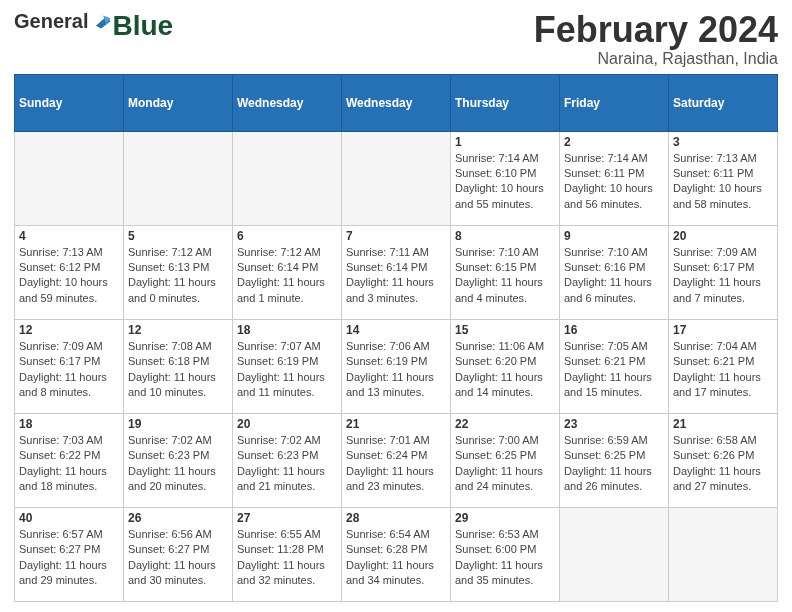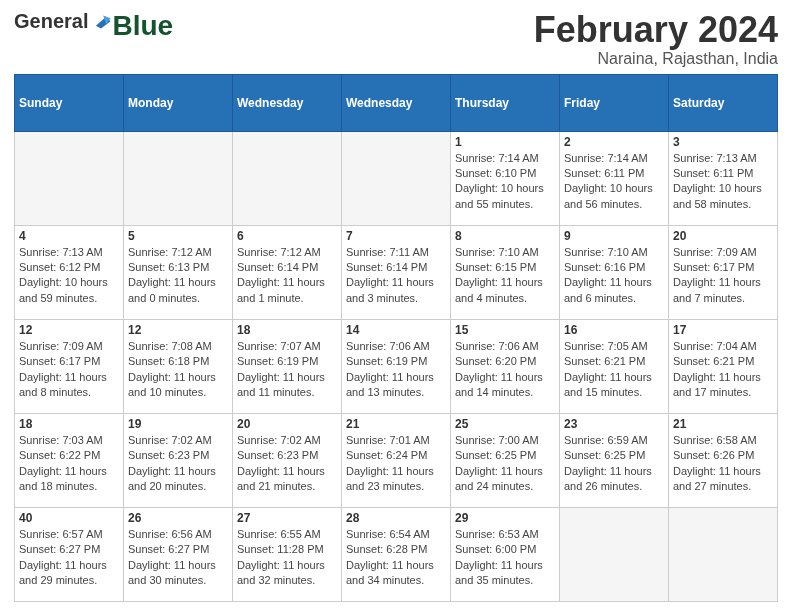--- a/index.html
+++ b/index.html
@@ -237,21 +237,21 @@
           </td>
           <td>
             <span class="day-num">14</span>
             <div class="day-info">Sunrise: 7:06 AM
 Sunset: 6:19 PM
 Daylight: 11 hours
 and 13 minutes.</div>
           </td>
           <td>
             <span class="day-num">15</span>
-            <div class="day-info">Sunrise: 7:06 AM
+            <div class="day-info">Sunrise: 11:06 AM
 Sunset: 6:20 PM
 Daylight: 11 hours
 and 14 minutes.</div>
           </td>
           <td>
             <span class="day-num">16</span>
             <div class="day-info">Sunrise: 7:05 AM
 Sunset: 6:21 PM
 Daylight: 11 hours
 and 15 minutes.</div>
@@ -287,21 +287,21 @@
 and 21 minutes.</div>
           </td>
           <td>
             <span class="day-num">21</span>
             <div class="day-info">Sunrise: 7:01 AM
 Sunset: 6:24 PM
 Daylight: 11 hours
 and 23 minutes.</div>
           </td>
           <td>
-            <span class="day-num">25</span>
+            <span class="day-num">22</span>
             <div class="day-info">Sunrise: 7:00 AM
 Sunset: 6:25 PM
 Daylight: 11 hours
 and 24 minutes.</div>
           </td>
           <td>
             <span class="day-num">23</span>
             <div class="day-info">Sunrise: 6:59 AM
 Sunset: 6:25 PM
 Daylight: 11 hours

